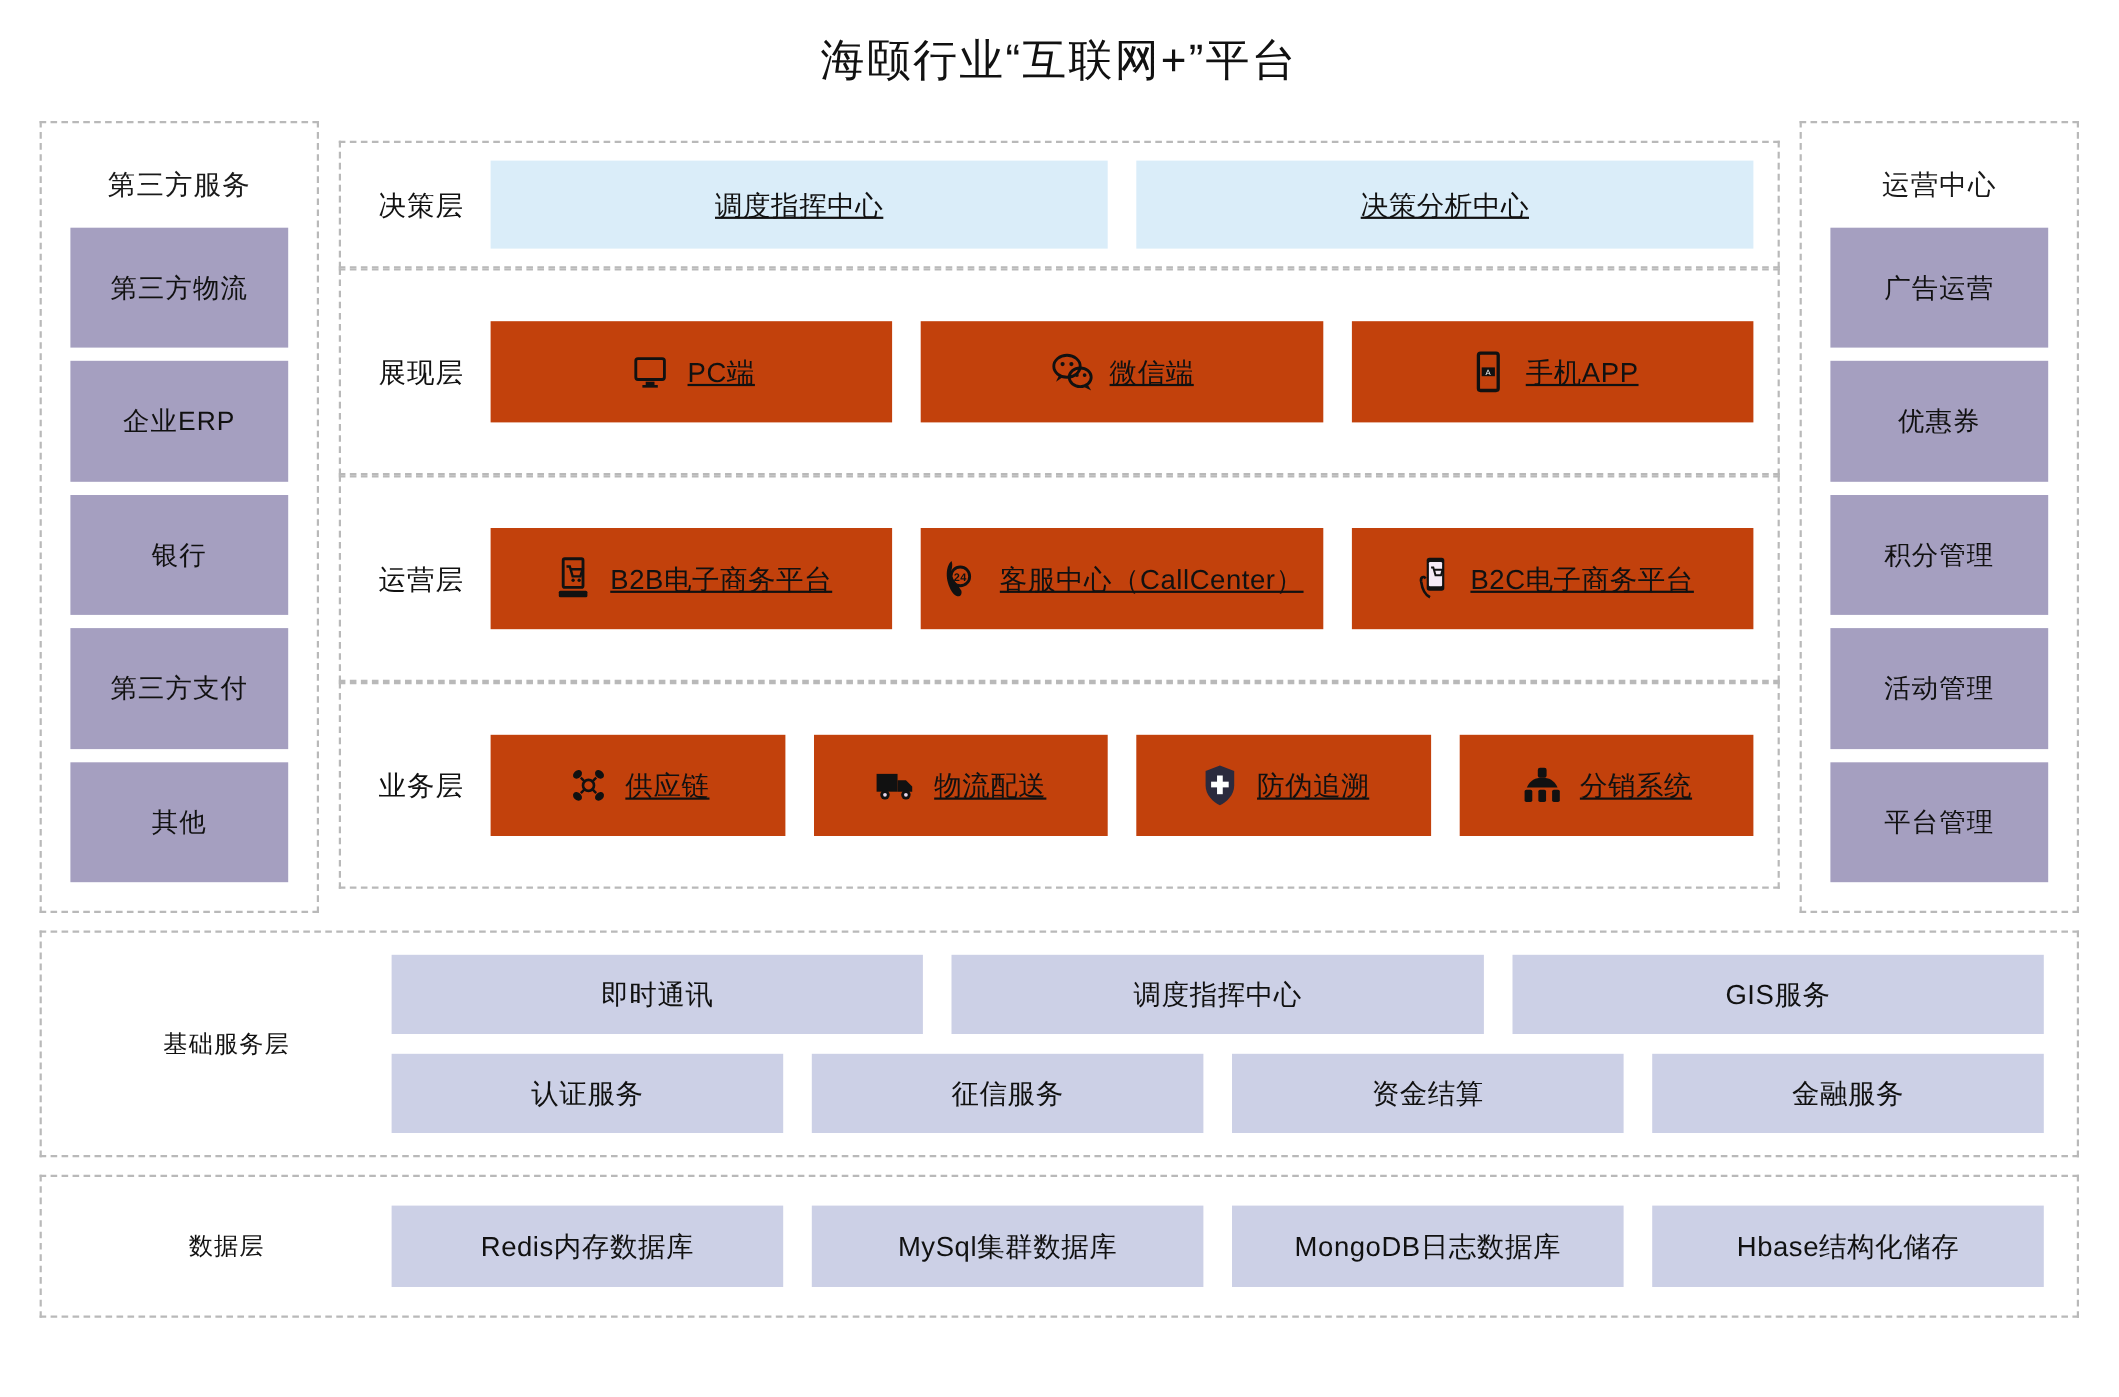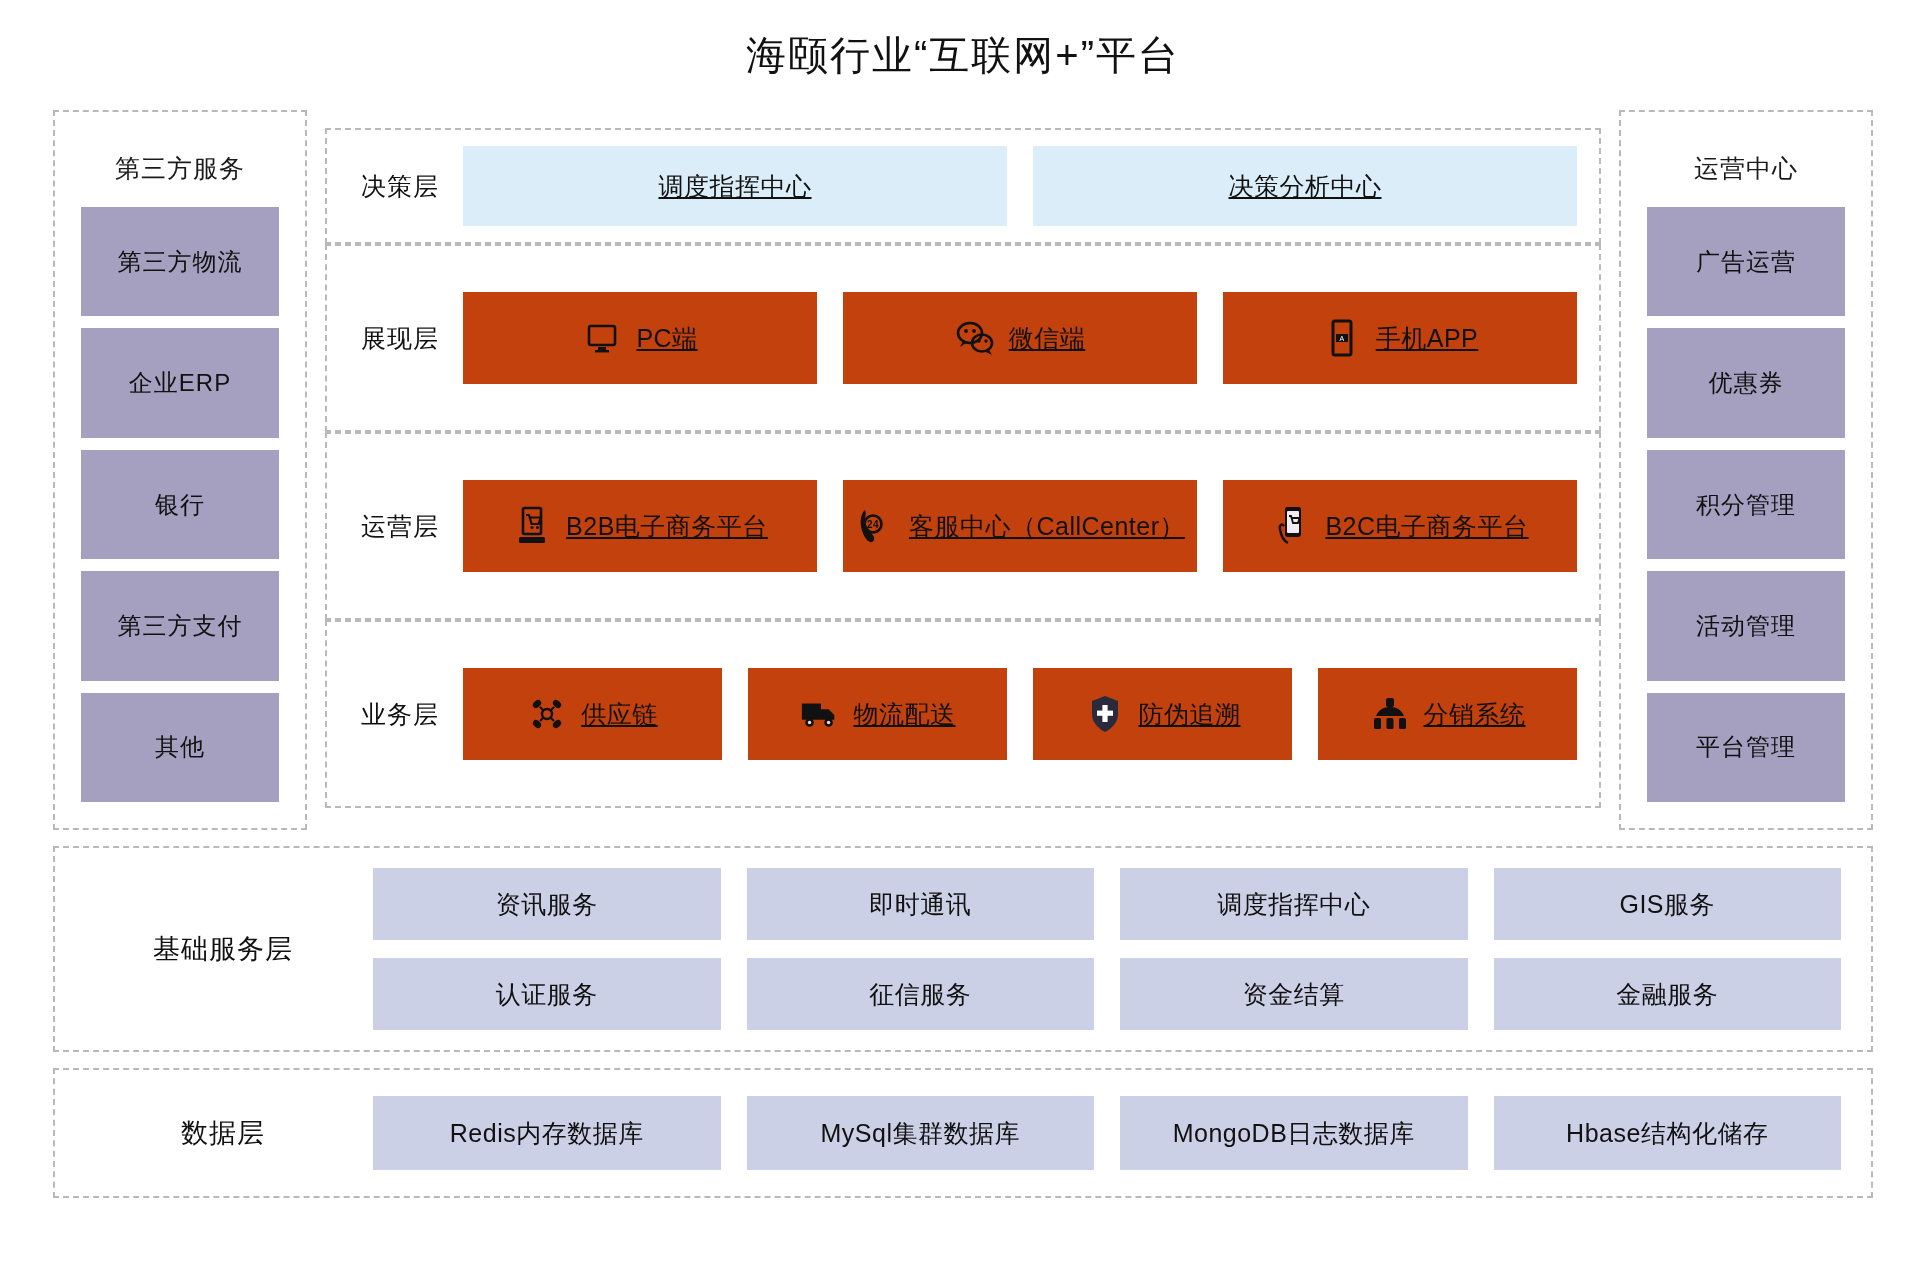--- a/index.html
+++ b/index.html
@@ -23,21 +23,21 @@
     padding-top: 22px;
     height: 110px;
     line-height: 66px;
     color: #111;
   }
 
   
   .diagram {
     position: relative;
     width: 1926px;
-    padding: 0 35px;
+    padding: 0 18px;
   }
 
   
   .dashed {
     border: 2px dashed #b9b9b9;
   }
 
   
   .top-region {
     display: flex;
@@ -145,21 +145,21 @@
 
   
   .lower-band {
     display: flex;
     align-items: center;
     margin: 16px 18px 0 18px;
     padding: 20px 30px 20px 18px;
   }
   .lower-label {
     flex: 0 0 300px;
-    font-size: 27px;
+    font-size: 22px;
     letter-spacing: 1px;
     text-align: center;
     color: #111;
   }
   .lower-grid {
     flex: 1 1 auto;
     display: flex;
     flex-direction: column;
     gap: 18px;
   }
@@ -378,21 +378,20 @@
         <div class="side-chip">平台管理</div>
       </div>
     </div>
 
   </div>
 
   <div class="lower-band dashed">
     <div class="lower-label">基础服务层</div>
     <div class="lower-grid">
       <div class="lower-row">
-        <div class="svc-chip">资讯服务</div>
         <div class="svc-chip">即时通讯</div>
         <div class="svc-chip">调度指挥中心</div>
         <div class="svc-chip">GIS服务</div>
       </div>
       <div class="lower-row">
         <div class="svc-chip">认证服务</div>
         <div class="svc-chip">征信服务</div>
         <div class="svc-chip">资金结算</div>
         <div class="svc-chip">金融服务</div>
       </div>

